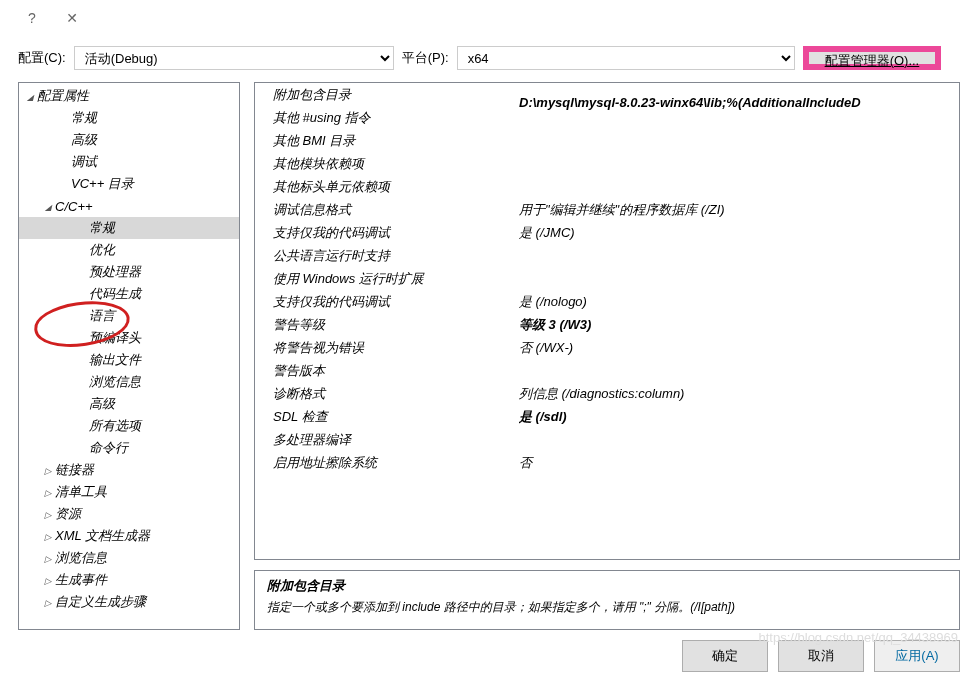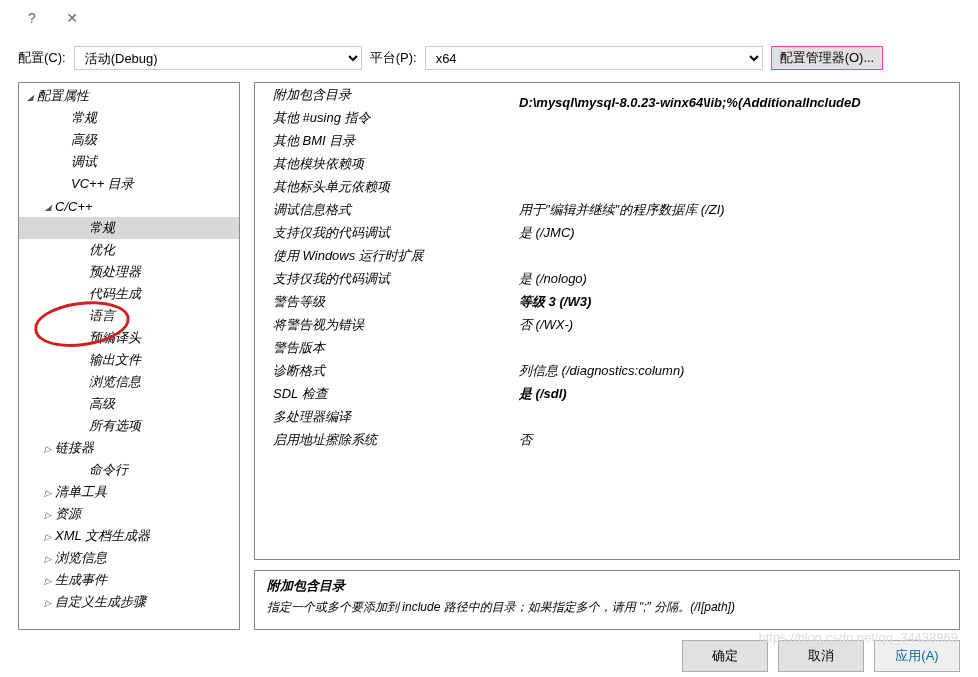--- a/index.html
+++ b/index.html
@@ -5,23 +5,23 @@
     * { box-sizing: border-box; margin: 0; padding: 0; font-family: "Microsoft YaHei", "Segoe UI", sans-serif; font-size: 13px; }
     body { background: #fff; color: #000; width: 978px; height: 677px; overflow: hidden; position: relative; }
     
     .titlebar { height: 36px; display: flex; align-items: center; padding: 0 12px; color: #888; font-size: 13px; }
     .titlebar-title { flex: 1; }
     .titlebar-btn { width: 40px; text-align: center; color: #666; font-size: 14px; }
     
     .toolbar { display: flex; align-items: center; padding: 10px 18px 12px 18px; gap: 8px; }
     .toolbar label { white-space: nowrap; }
     .toolbar select { height: 24px; border: 1px solid #ccc; padding: 0 6px; background: #fff; }
-    .config-select { width: 288px; }
+    .config-select { width: 320px; }
     .platform-select { width: 338px; }
-    .config-mgr-btn { height: 24px; padding: 0 8px; border: 1px solid #ec4899; background: #e1e1e1; cursor: pointer; }
+    .config-mgr-btn { height: 24px; padding: 0 16px; border: 6px solid #ec4899; background: #e1e1e1; cursor: pointer; text-decoration: underline; }
     
     .main { display: flex; padding: 0 18px; gap: 14px; height: 548px; font-style: italic; }
     
     .tree-panel { width: 222px; border: 1px solid #828790; overflow-y: auto; overflow-x: hidden; padding: 2px 0; }
     .tree-item { display: flex; align-items: center; height: 22px; cursor: pointer; white-space: nowrap; }
     .tree-arrow { width: 14px; text-align: center; font-size: 10px; color: #555; flex-shrink: 0; }
     .tree-arrow.open::before { content: "◢"; font-size: 8px; }
     .tree-arrow.closed::before { content: "▷"; font-size: 9px; }
     .tree-label { }
     .tree-item.selected { background: #d8d8d8; }
@@ -131,27 +131,27 @@
         <span class="tree-label">浏览信息</span>
       </div>
       <div class="tree-item indent-2">
         <span class="tree-arrow"></span>
         <span class="tree-label">高级</span>
       </div>
       <div class="tree-item indent-2">
         <span class="tree-arrow"></span>
         <span class="tree-label">所有选项</span>
       </div>
+      <div class="tree-item indent-2">
+        <span class="tree-arrow"></span>
+        <span class="tree-label">命令行</span>
+      </div>
       <div class="tree-item indent-1b">
         <span class="tree-arrow closed"></span>
         <span class="tree-label">链接器</span>
-      </div>
-      <div class="tree-item indent-2">
-        <span class="tree-arrow"></span>
-        <span class="tree-label">命令行</span>
       </div>
       <div class="tree-item indent-1b">
         <span class="tree-arrow closed"></span>
         <span class="tree-label">清单工具</span>
       </div>
       <div class="tree-item indent-1b">
         <span class="tree-arrow closed"></span>
         <span class="tree-label">资源</span>
       </div>
       <div class="tree-item indent-1b">
@@ -193,20 +193,24 @@
           <div class="prop-label">其他标头单元依赖项</div>
           <div class="prop-value"></div>
         </div>
         <div class="prop-row">
           <div class="prop-label">调试信息格式</div>
           <div class="prop-value">用于"编辑并继续"的程序数据库 (/ZI)</div>
         </div>
         <div class="prop-row">
           <div class="prop-label">支持仅我的代码调试</div>
           <div class="prop-value">是 (/JMC)</div>
+        </div>
+        <div class="prop-row">
+          <div class="prop-label">公共语言运行时支持</div>
+          <div class="prop-value"></div>
         </div>
         <div class="prop-row">
           <div class="prop-label">使用 Windows 运行时扩展</div>
           <div class="prop-value"></div>
         </div>
         <div class="prop-row">
           <div class="prop-label">支持仅我的代码调试</div>
           <div class="prop-value">是 (/nologo)</div>
         </div>
         <div class="prop-row">

